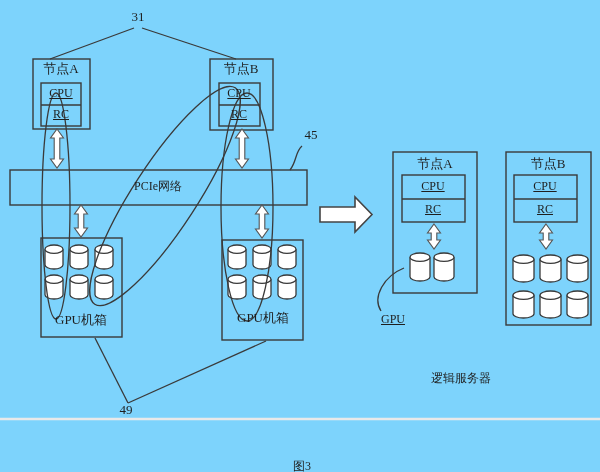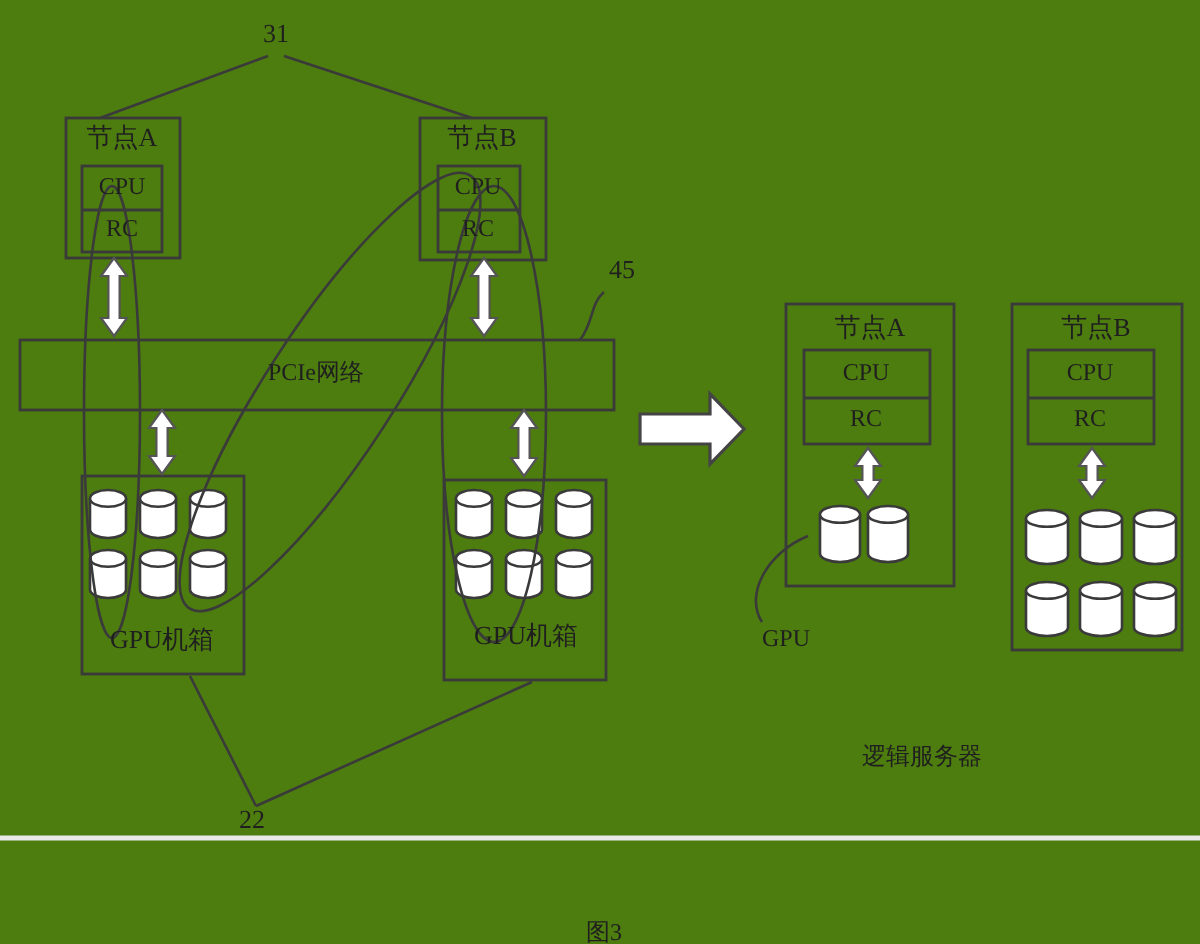--- a/index.html
+++ b/index.html
@@ -1,25 +1,25 @@
 <!DOCTYPE html>
 <html><head>
 <meta charset="utf-8">
 <style>
   html,body{margin:0;padding:0;background:#fff;}
   .stage{
-    position:relative;width:600px;height:472px;background:#4d7c0f;overflow:hidden;
+    position:relative;width:600px;height:472px;background:#7dd3fc;overflow:hidden;
     font-family:"Liberation Serif","DejaVu Serif",serif;color:#1f1f1f;
   }
   .stage svg{position:absolute;left:0;top:0;}
   .lbl{
     position:absolute;transform:translateX(-50%);white-space:nowrap;
     font-family:"Liberation Serif","DejaVu Serif",serif;color:#1f1f1f;line-height:1.1;
   }
-  .fs12{font-size:12px;}
+  .fs12{font-size:12px;text-decoration:underline;}
   .fs13{font-size:13px;}
   .fs14{font-size:12px;}
 </style>
 </head>
 <body>
 
 <div class="stage">
 
   <svg width="600" height="472" viewBox="0 0 600 472">
 
@@ -114,21 +114,21 @@
     <g stroke="#3a3a3a" stroke-width="1.3" fill="none">
       <ellipse cx="56" cy="206" rx="14" ry="113"></ellipse>
       <ellipse cx="247" cy="207" rx="26" ry="114"></ellipse>
       <ellipse cx="165" cy="196" rx="129" ry="32" transform="rotate(-57 165 196)"></ellipse>
     </g>
 
     <polygon points="320,207 355,207 355,197 372,214.5 355,232 355,222 320,222" fill="#ffffff" stroke="#444444" stroke-width="1.6"></polygon>
   </svg>
 
   <div class="lbl fs13" style="left:138px;top:10px;">31</div>
-  <div class="lbl fs13" style="left:126px;top:403px;">22</div>
+  <div class="lbl fs13" style="left:126px;top:403px;">49</div>
   <div class="lbl fs13" style="left:311px;top:128px;">45</div>
 
   <div class="lbl fs13" style="left:61px;top:62px;">节点A</div>
   <div class="lbl fs12" style="left:61px;top:87px;">CPU</div>
   <div class="lbl fs12" style="left:61px;top:108px;">RC</div>
 
   <div class="lbl fs13" style="left:241px;top:62px;">节点B</div>
   <div class="lbl fs12" style="left:239px;top:87px;">CPU</div>
   <div class="lbl fs12" style="left:239px;top:108px;">RC</div>
 

